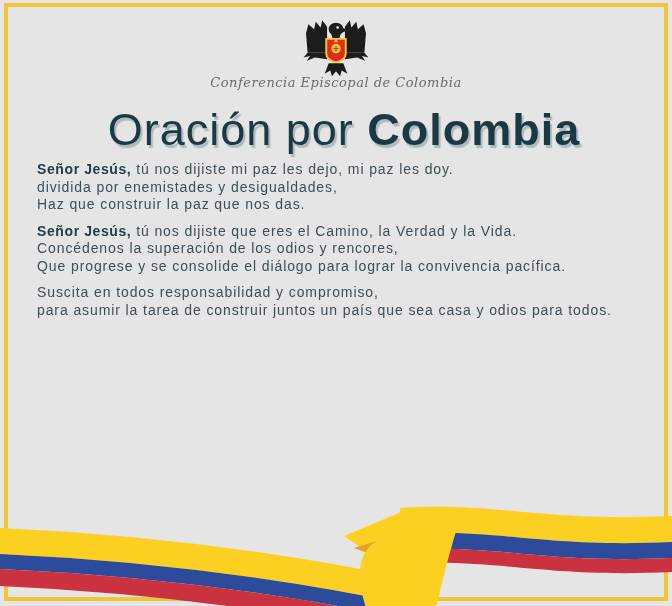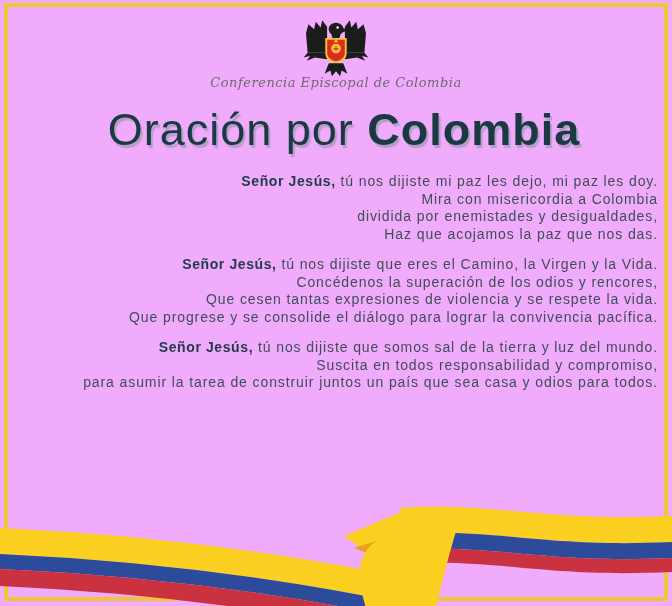--- a/index.html
+++ b/index.html
@@ -1,19 +1,19 @@
 <!DOCTYPE html>
 <html lang="es" style="--gold: #F2C437; --title: #1B3942; --body_text: #3E4E57; --lead_text: #203D48; --script_text: #6B6B6B; --flag_yellow: #FCD021; --flag_yellow_dark: #E9A01D; --flag_blue: #2C4B9B; --flag_red: #C9323E; --emblem_black: #1C1C1C; --emblem_red: #DE2A22; --emblem_gold: #F4C62E;"><head>
 <meta charset="utf-8">
 <style>
   html,body{margin:0;padding:0;background:#ffffff;}
   .card{
     position:relative;
     width:672px;height:606px;
-    background:#f0abfc;
+    background:#e5e5e5;
     overflow:hidden;
     font-family:"Liberation Sans", sans-serif;
   }
   .frame{
     position:absolute;
     top:3px;left:4px;right:4px;bottom:5px;
     border:4px solid var(--gold);
     z-index:0;
   }
   .header{position:absolute;top:0;left:0;width:100%;z-index:1;}
@@ -43,21 +43,21 @@
   }
   .title b{font-weight:700;}
   .prayer{
     position:absolute;top:160px;left:37px;right:14px;
     z-index:1;
     font-size:14px;
     line-height:17.5px;
     letter-spacing:0.9px;
     color:var(--body_text);
   }
-  .prayer p{margin:13px 0 9px 0;text-align:right;}
+  .prayer p{margin:1px 0 9px 0;}
   .line{display:block;}
   .lead{font-weight:700;color:var(--lead_text);letter-spacing:0.6px;}
   .ribbon{
     position:absolute;left:0;bottom:0;
     width:672px;height:110px;
     z-index:2;
     overflow:hidden;
   }
   
   .fy{fill:var(--flag_yellow);} .fyd{fill:var(--flag_yellow_dark);}
@@ -99,34 +99,31 @@
 
     <div class="org-name">Conferencia Episcopal de Colombia</div>
 
     <h1 class="title"><span>Oración por </span><b>Colombia</b></h1>
   </div>
 
   <div class="prayer">
 
     <p>
       <span class="line"><strong class="lead">Señor Jesús,</strong> <span>tú nos dijiste mi paz les dejo, mi paz les doy.</span></span>
-      <span class="line">Mira con misericordia a Colombia</span>
       <span class="line">dividida por enemistades y desigualdades,</span>
-      <span class="line">Haz que acojamos la paz que nos das.</span>
+      <span class="line">Haz que construir la paz que nos das.</span>
     </p>
 
     <p>
-      <span class="line"><strong class="lead">Señor Jesús,</strong> <span>tú nos dijiste que eres el Camino, la Virgen y la Vida.</span></span>
+      <span class="line"><strong class="lead">Señor Jesús,</strong> <span>tú nos dijiste que eres el Camino, la Verdad y la Vida.</span></span>
       <span class="line">Concédenos la superación de los odios y rencores,</span>
-      <span class="line">Que cesen tantas expresiones de violencia y se respete la vida.</span>
       <span class="line">Que progrese y se consolide el diálogo para lograr la convivencia pacífica.</span>
     </p>
 
     <p>
-      <span class="line"><strong class="lead">Señor Jesús,</strong> <span>tú nos dijiste que somos sal de la tierra y luz del mundo.</span></span>
       <span class="line">Suscita en todos responsabilidad y compromiso,</span>
       <span class="line">para asumir la tarea de construir juntos un país que sea casa y odios para todos.</span>
     </p>
 
 
   </div>
 
   <svg class="ribbon" viewBox="0 0 672 110" preserveAspectRatio="none" aria-hidden="true">
 
     <path class="fy" d="M0,32 Q220,42 425,86 L425,112 Q220,68 0,58 Z"></path>

